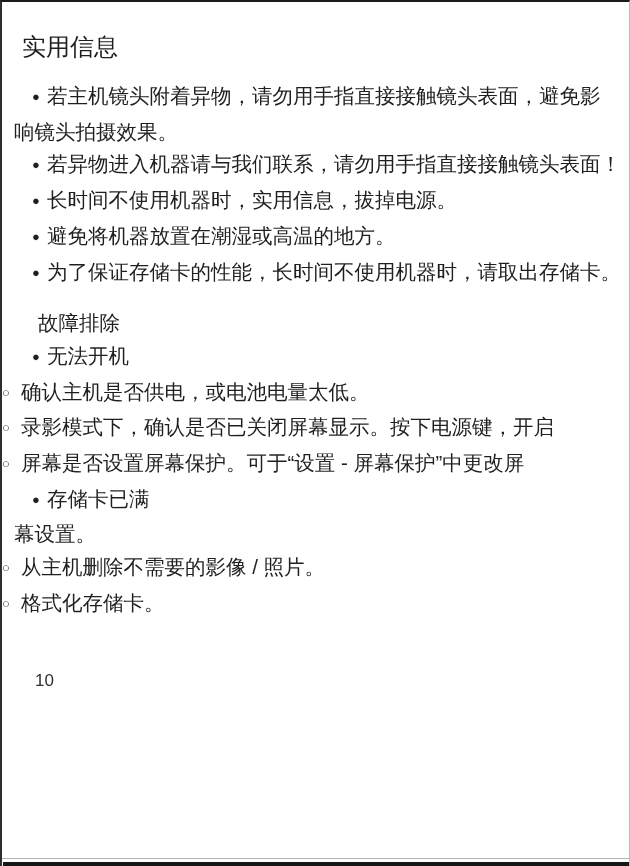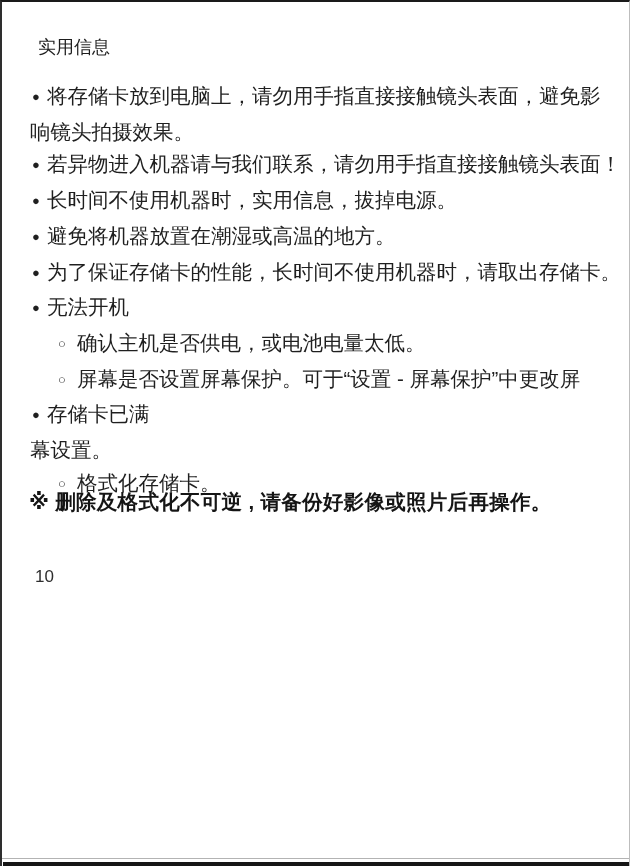--- a/index.html
+++ b/index.html
@@ -21,37 +21,37 @@
   }
   .page-edge {
     position: absolute; left: 0; right: 0; top: 856px; height: 1px;
     background: #b3b3b3;
   }
   .scan-bar {
     position: absolute; left: 1px; right: 0; top: 860px; height: 5px;
     background: #161616;
   }
   .title {
-    margin: 30px 0 18px 36px;
-    font-size: 18px;
+    margin: 30px 0 18px 20px;
+    font-size: 24px;
     line-height: 30px;
     font-weight: 400;
     color: #1e1e1e;
   }
   .lines { }
   .line {
     white-space: nowrap;
     line-height: 32.7px;
     font-size: 20.5px;
     color: #1f1f1f;
   }
   .line.heading  { padding-left: 36px; }
   .line.bullet   { padding-left: 30px; }
-  .line.sub      { padding-left: 56px; }
-  .line.wrap     { padding-left: 28px; }
+  .line.sub      { }
+  .line.wrap     { padding-left: 12px; }
   .line.note {
     padding-left: 27px;
     font-weight: 700;
     line-height: 34px;
     margin-top: -17px;
     color: #151515;
     letter-spacing: 0.3px;
   }
   .gap-before { margin-top: 16px; }
   .marker { display: inline-block; font-size: 13px; position: relative; top: -2px; }
@@ -64,32 +64,34 @@
     color: #2e2e2e;
   }
 </style>
 </head>
 <body>
 
 <div class="page">
   <h1 class="title">实用信息</h1>
 
   <div class="lines" id="lines">
-      <div class="line bullet"><span class="marker b">●</span><span>将存储卡放到电脑上，请勿用手指直接接触镜头表面，避免影</span></div>
+      <div class="line bullet"><span class="marker b">●</span><span>若主机镜头附着异物，请勿用手指直接接触镜头表面，避免影</span></div>
       <div class="line wrap"><span>响镜头拍摄效果。</span></div>
       <div class="line bullet"><span class="marker b">●</span><span>若异物进入机器请与我们联系，请勿用手指直接接触镜头表面！</span></div>
       <div class="line bullet"><span class="marker b">●</span><span>长时间不使用机器时，实用信息，拔掉电源。</span></div>
       <div class="line bullet"><span class="marker b">●</span><span>避免将机器放置在潮湿或高温的地方。</span></div>
       <div class="line bullet"><span class="marker b">●</span><span>为了保证存储卡的性能，长时间不使用机器时，请取出存储卡。</span></div>
+      <div class="line heading gap-before"><span>故障排除</span></div>
       <div class="line bullet"><span class="marker b">●</span><span>无法开机</span></div>
       <div class="line sub"><span class="marker s">○</span><span>确认主机是否供电，或电池电量太低。</span></div>
+      <div class="line sub"><span class="marker s">○</span><span>录影模式下，确认是否已关闭屏幕显示。按下电源键，开启</span></div>
       <div class="line sub"><span class="marker s">○</span><span>屏幕是否设置屏幕保护。可于“设置 - 屏幕保护”中更改屏</span></div>
       <div class="line bullet"><span class="marker b">●</span><span>存储卡已满</span></div>
       <div class="line wrap"><span>幕设置。</span></div>
+      <div class="line sub"><span class="marker s">○</span><span>从主机删除不需要的影像 / 照片。</span></div>
       <div class="line sub"><span class="marker s">○</span><span>格式化存储卡。</span></div>
-      <div class="line note"><span>※ 删除及格式化不可逆 , 请备份好影像或照片后再操作。</span></div>
     </div>
 
   <div class="page-number">10</div>
 
   <div class="page-edge"></div>
   <div class="scan-bar"></div>
 </div>
 
 </body></html>

